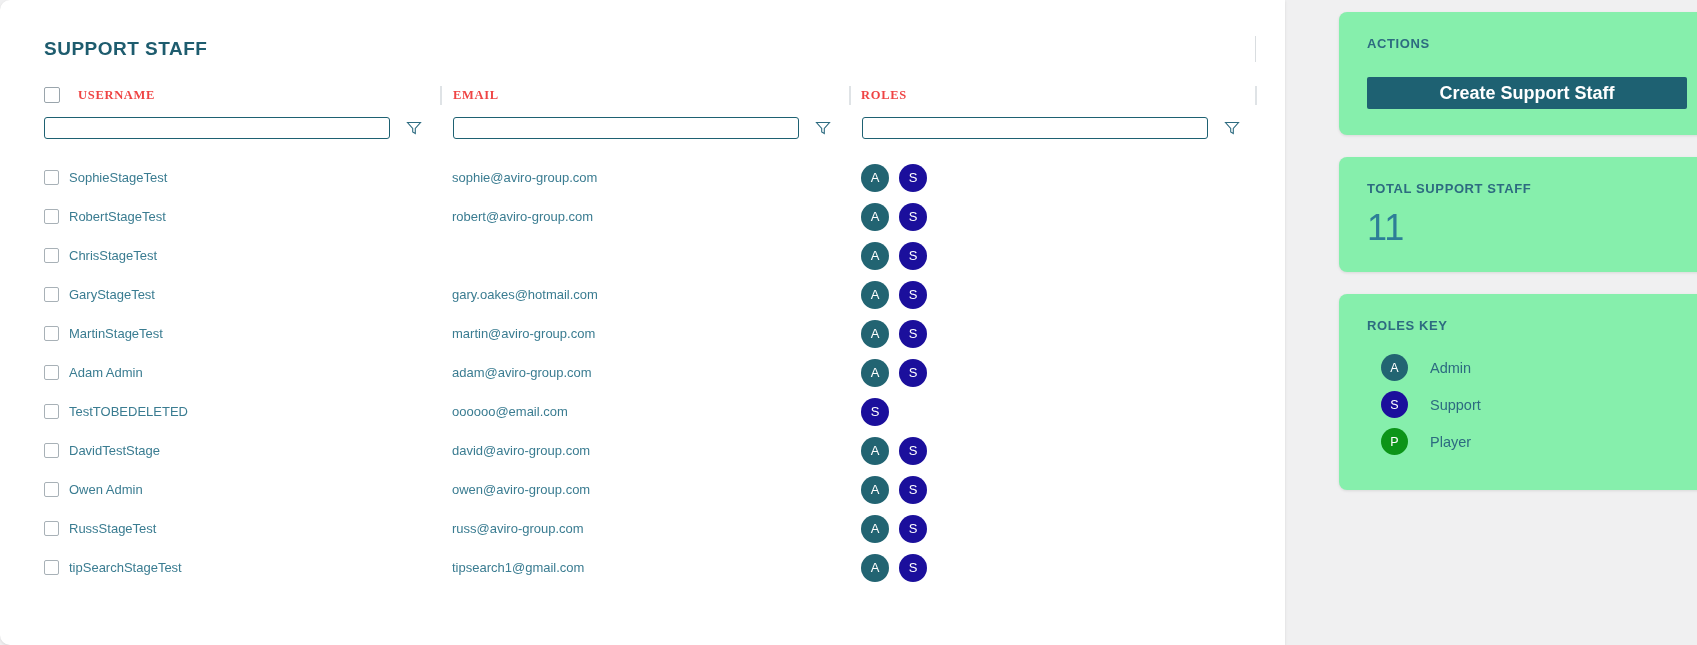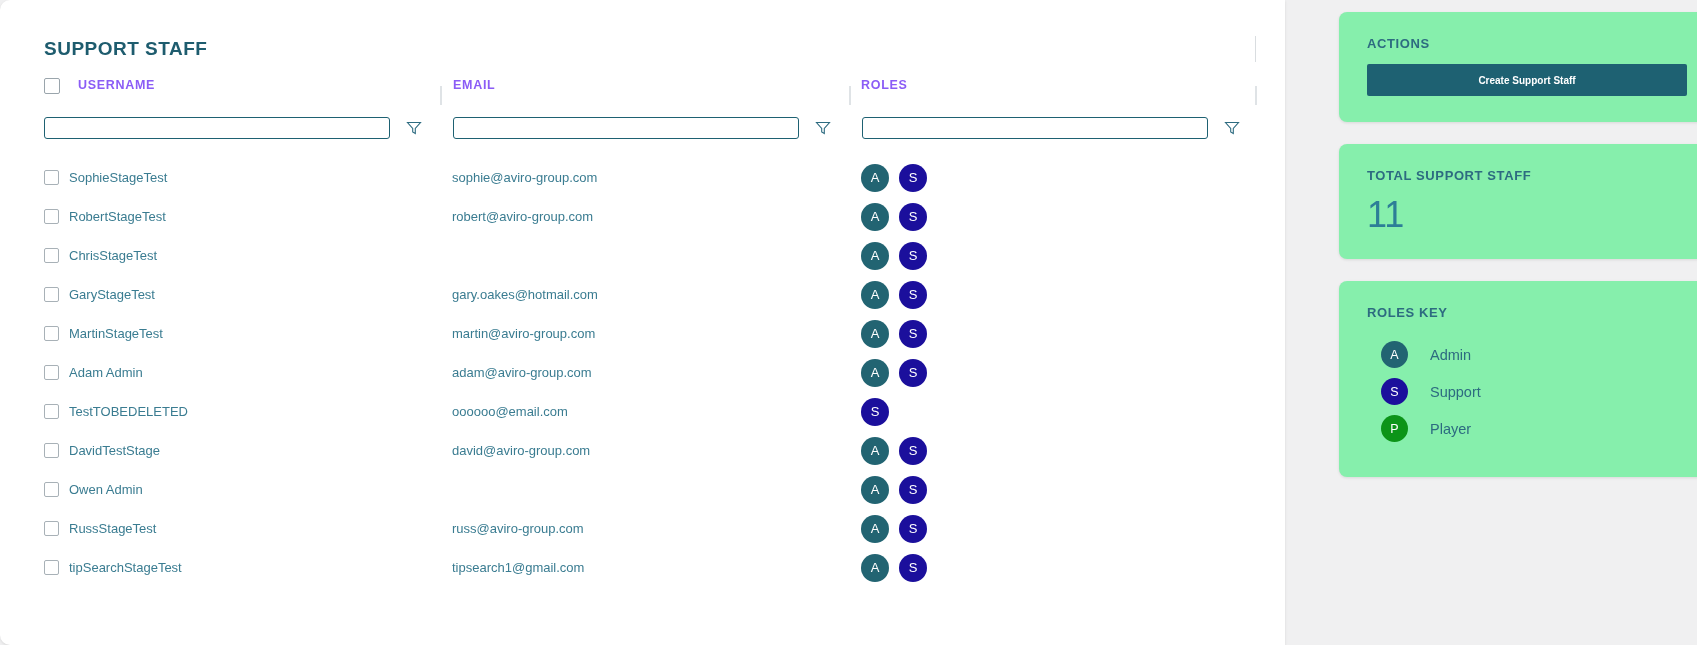--- a/index.html
+++ b/index.html
@@ -48,26 +48,27 @@
   .table { position: absolute; left: 0; top: 78px; width: 1285px; }
 
   .thead {
     position: relative;
     height: 34px;
   }
   .th {
     position: absolute;
     top: 0;
     display: flex;
-    align-items: flex-start;
+    align-items: center;
     height: 34px;
     font-size: 12.5px;
     font-weight: bold;
     letter-spacing: 0.7px;
-    color: #8b5cf6;
+    color: #ef4444;
+    font-family: Liberation Serif, serif;
   }
   .th-username { left: 44px; }
   .th-email    { left: 453px; }
   .th-roles    { left: 861px; }
 
   .col-sep {
     position: absolute;
     top: 8px;
     width: 2px; height: 19px;
     background: #dfe3e6;
@@ -175,29 +176,29 @@
   .panel-total   { margin-top: 22px; }
   .panel-roles   { margin-top: 22px; padding-bottom: 30px; }
 
   .panel-title {
     font-size: 13px;
     font-weight: bold;
     letter-spacing: 0.6px;
     color: #2d6b80;
   }
   .create-btn {
-    margin-top: 13px;
+    margin-top: 26px;
     width: 100%;
     height: 32px;
     background: #1e6172;
     border: none;
     border-radius: 2px;
     color: #ffffff;
     font-family: "Liberation Sans", sans-serif;
-    font-size: 10px;
+    font-size: 18px;
     font-weight: bold;
     cursor: pointer;
   }
   .total-value {
     margin-top: 14px;
     font-size: 36px;
     color: #2d7e97;
     line-height: 1;
   }
   .roles-list { margin-top: 16px; }
@@ -367,20 +368,21 @@
                 <div class="badge badge-A">A</div>
                 <div class="badge badge-S">S</div>
               </div>
             </div>
           </div>
           <div class="row">
             <div class="cell c-check">
               <div class="row-cb"></div>
             </div>
             <div class="cell c-user">Owen Admin</div>
+            <div class="cell c-email">owen@aviro-group.com</div>
             <div class="cell c-roles">
               <div class="badges">
                 <div class="badge badge-A">A</div>
                 <div class="badge badge-S">S</div>
               </div>
             </div>
           </div>
           <div class="row">
             <div class="cell c-check">
               <div class="row-cb"></div>

